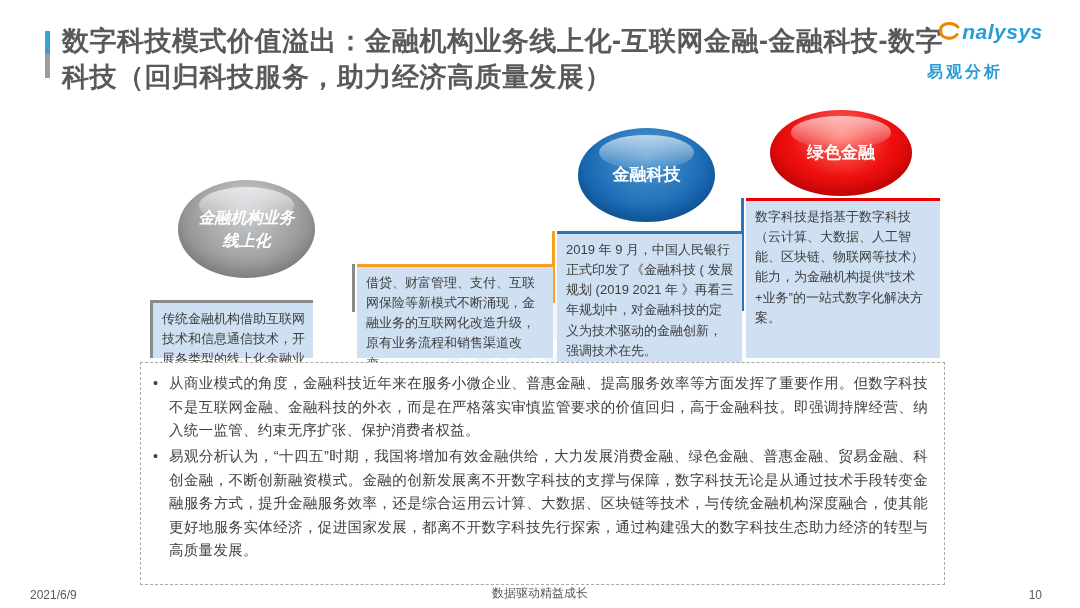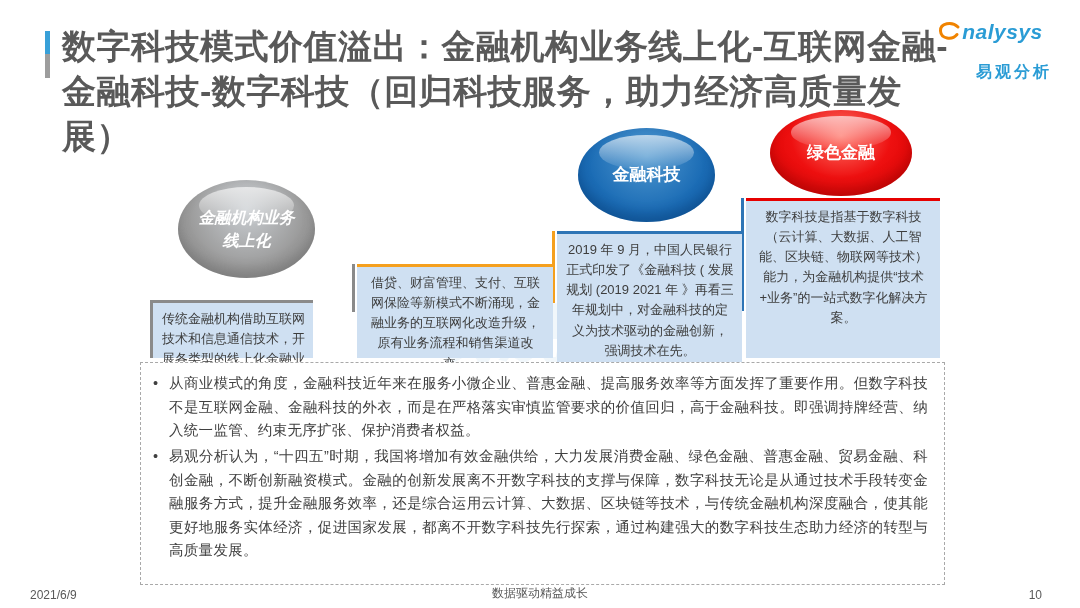--- a/index.html
+++ b/index.html
@@ -3,22 +3,22 @@
 <meta charset="utf-8">
 <style>
   html,body{margin:0;padding:0;background:#ffffff;}
   .slide{position:relative;width:1080px;height:608px;background:#ffffff;overflow:hidden;
          font-family:"Liberation Sans","DejaVu Sans",sans-serif;color:#404040;}
 
   
   .accent-bar{position:absolute;left:45px;top:31px;width:5px;height:47px;
               background:linear-gradient(#38a0d8 0 48%,#9d9d9d 48% 100%);}
   .page-title{position:absolute;left:62px;top:24px;width:892px;
-              font-size:34px;line-height:1.33;font-weight:700;color:#595959;letter-spacing:.5px;}
-  .logo{position:absolute;right:28px;top:20px;width:125px;text-align:right;}
+              font-size:27px;line-height:1.33;font-weight:700;color:#595959;letter-spacing:.5px;}
+  .logo{position:absolute;right:28px;top:20px;width:125px;text-align:left;}
   .logo-row{display:flex;align-items:center;justify-content:center;}
   .logo-word{color:#2a9cd5;font-size:21px;font-weight:700;font-style:italic;letter-spacing:.5px;}
   .logo-cn{color:#2a9cd5;font-size:16px;font-weight:700;letter-spacing:3px;margin-top:18px;}
 
   
   .bubble{position:absolute;border-radius:50%;display:flex;align-items:center;justify-content:center;
           text-align:center;color:#fff;font-weight:700;}
   .bubble .gloss{position:absolute;left:15%;top:7%;width:70%;height:38%;border-radius:50%;
           background:linear-gradient(rgba(255,255,255,.65),rgba(255,255,255,.04));pointer-events:none;}
   .bubble .blabel{position:relative;z-index:2;line-height:1.45;}
@@ -31,21 +31,21 @@
           box-shadow:inset 0 -8px 12px rgba(160,90,0,.25);}
   .bubble-blue{left:578px;top:128px;width:137px;height:94px;font-size:17px;
           background:radial-gradient(ellipse at 50% 30%,#4f97cf 0%,#1b6cb5 60%,#0e5ca4 100%);
           box-shadow:inset 0 -8px 12px rgba(0,40,90,.3);}
   .bubble-red{left:770px;top:110px;width:142px;height:86px;font-size:17px;
           background:radial-gradient(ellipse at 50% 30%,#ff7468 0%,#ee1010 50%,#d40000 100%);
           box-shadow:inset 0 -8px 12px rgba(120,0,0,.35);}
 
   
   .stepbox{position:absolute;background:#cfe0f2;font-size:13px;line-height:1.55;color:#3d3d3d;
-           padding:6px 8px 20px 9px;box-sizing:border-box;text-align:center;}
+           padding:6px 8px 20px 9px;box-sizing:border-box;}
   .box-gray{left:150px;top:300px;width:163px;height:58px;border-top:3px solid #8a8a8a;border-left:3px solid #8a8a8a;}
   .box-orange{left:357px;top:264px;width:196px;height:94px;border-top:3px solid #f5a01e;}
   .box-blue{left:557px;top:231px;width:185px;height:151px;border-top:3px solid #2e75b6;}
   .box-red{left:746px;top:198px;width:194px;height:160px;border-top:3px solid #e60000;}
   .stair-connector{position:absolute;width:3px;}
   .conn-gray{left:352px;top:264px;height:48px;background:#8a8a8a;}
   .conn-orange{left:552px;top:231px;height:72px;background:#f5a01e;}
   .conn-blue{left:741px;top:198px;height:113px;background:#2e75b6;}
 
   

